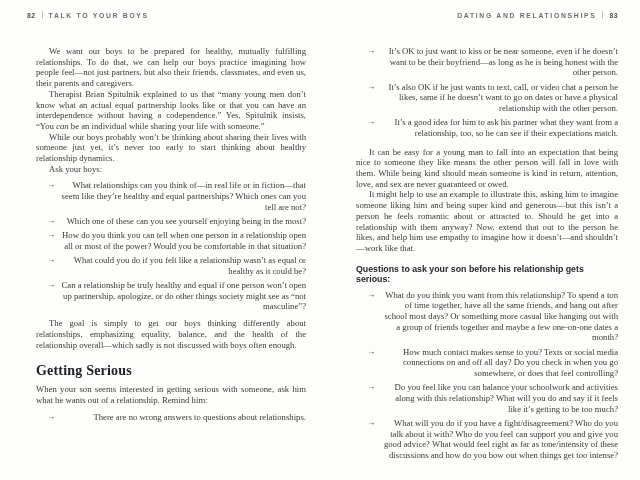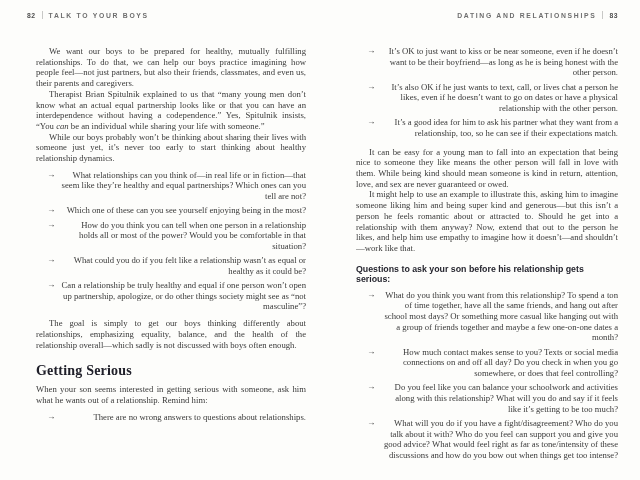--- a/index.html
+++ b/index.html
@@ -82,33 +82,34 @@
   <div class="page page-left">
     <div class="running-head left">
       <span class="folio">82</span>
       <span class="head-sep"></span>
       <span>TALK TO YOUR BOYS</span>
     </div>
 
     <p class="indent">We want our boys to be prepared for healthy, mutually fulfilling relationships. To do that, we can help our boys practice imagining how people feel—not just partners, but also their friends, classmates, and even us, their parents and caregivers.</p>
     <p class="indent"><span>Therapist Brian Spitulnik explained to us that “many young men don’t know what an actual equal partnership looks like or that you can have an interdependence without having a codependence.” Yes, Spitulnik insists, “You </span><span class="em">can</span><span> be an individual while sharing your life with someone.”</span></p>
     <p class="indent">While our boys probably won’t be thinking about sharing their lives with someone just yet, it’s never too early to start thinking about healthy relationship dynamics.</p>
+    <p class="indent">Ask your boys:</p>
 
     <ul class="bullets">
       <li>
         <span class="arrow">→</span>
         <span class="btext">What relationships can you think of—in real life or in fiction—that seem like they’re healthy and equal partnerships? Which ones can you tell are not?</span>
       </li>
       <li>
         <span class="arrow">→</span>
         <span class="btext">Which one of these can you see yourself enjoying being in the most?</span>
       </li>
       <li>
         <span class="arrow">→</span>
-        <span class="btext">How do you think you can tell when one person in a relationship holds all or most of the power? Would you be comfortable in that situation?</span>
+        <span class="btext">How do you think you can tell when one person in a relationship open all or most of the power? Would you be comfortable in that situation?</span>
       </li>
       <li>
         <span class="arrow">→</span>
         <span class="btext">What could you do if you felt like a relationship wasn’t as equal or healthy as it could be?</span>
       </li>
       <li>
         <span class="arrow">→</span>
         <span class="btext">Can a relationship be truly healthy and equal if one person won’t open up partnership, apologize, or do other things society might see as “not masculine”?</span>
       </li>
     </ul>
@@ -134,21 +135,21 @@
       <span class="folio">83</span>
     </div>
 
     <ul class="bullets" style="margin-top:0;">
       <li>
         <span class="arrow">→</span>
         <span class="btext">It’s OK to just want to kiss or be near someone, even if he doesn’t want to be their boyfriend—as long as he is being honest with the other person.</span>
       </li>
       <li>
         <span class="arrow">→</span>
-        <span class="btext">It’s also OK if he just wants to text, call, or lives chat a person he likes, even if he doesn’t want to go on dates or have a physical relationship with the other person.</span>
+        <span class="btext">It’s also OK if he just wants to text, call, or video chat a person he likes, same if he doesn’t want to go on dates or have a physical relationship with the other person.</span>
       </li>
       <li>
         <span class="arrow">→</span>
         <span class="btext">It’s a good idea for him to ask his partner what they want from a relationship, too, so he can see if their expectations match.</span>
       </li>
     </ul>
 
     <p class="indent mt">It can be easy for a young man to fall into an expectation that being nice to someone they like means the other person will fall in love with them. While being kind should mean someone is kind in return, attention, love, and sex are never guaranteed or owed.</p>
     <p class="indent">It might help to use an example to illustrate this, asking him to imagine someone liking him and being super kind and generous—but this isn’t a person he feels romantic about or attracted to. Should he get into a relationship with them anyway? Now, extend that out to the person he likes, and help him use empathy to imagine how it doesn’t—and shouldn’t—work like that.</p>
 

